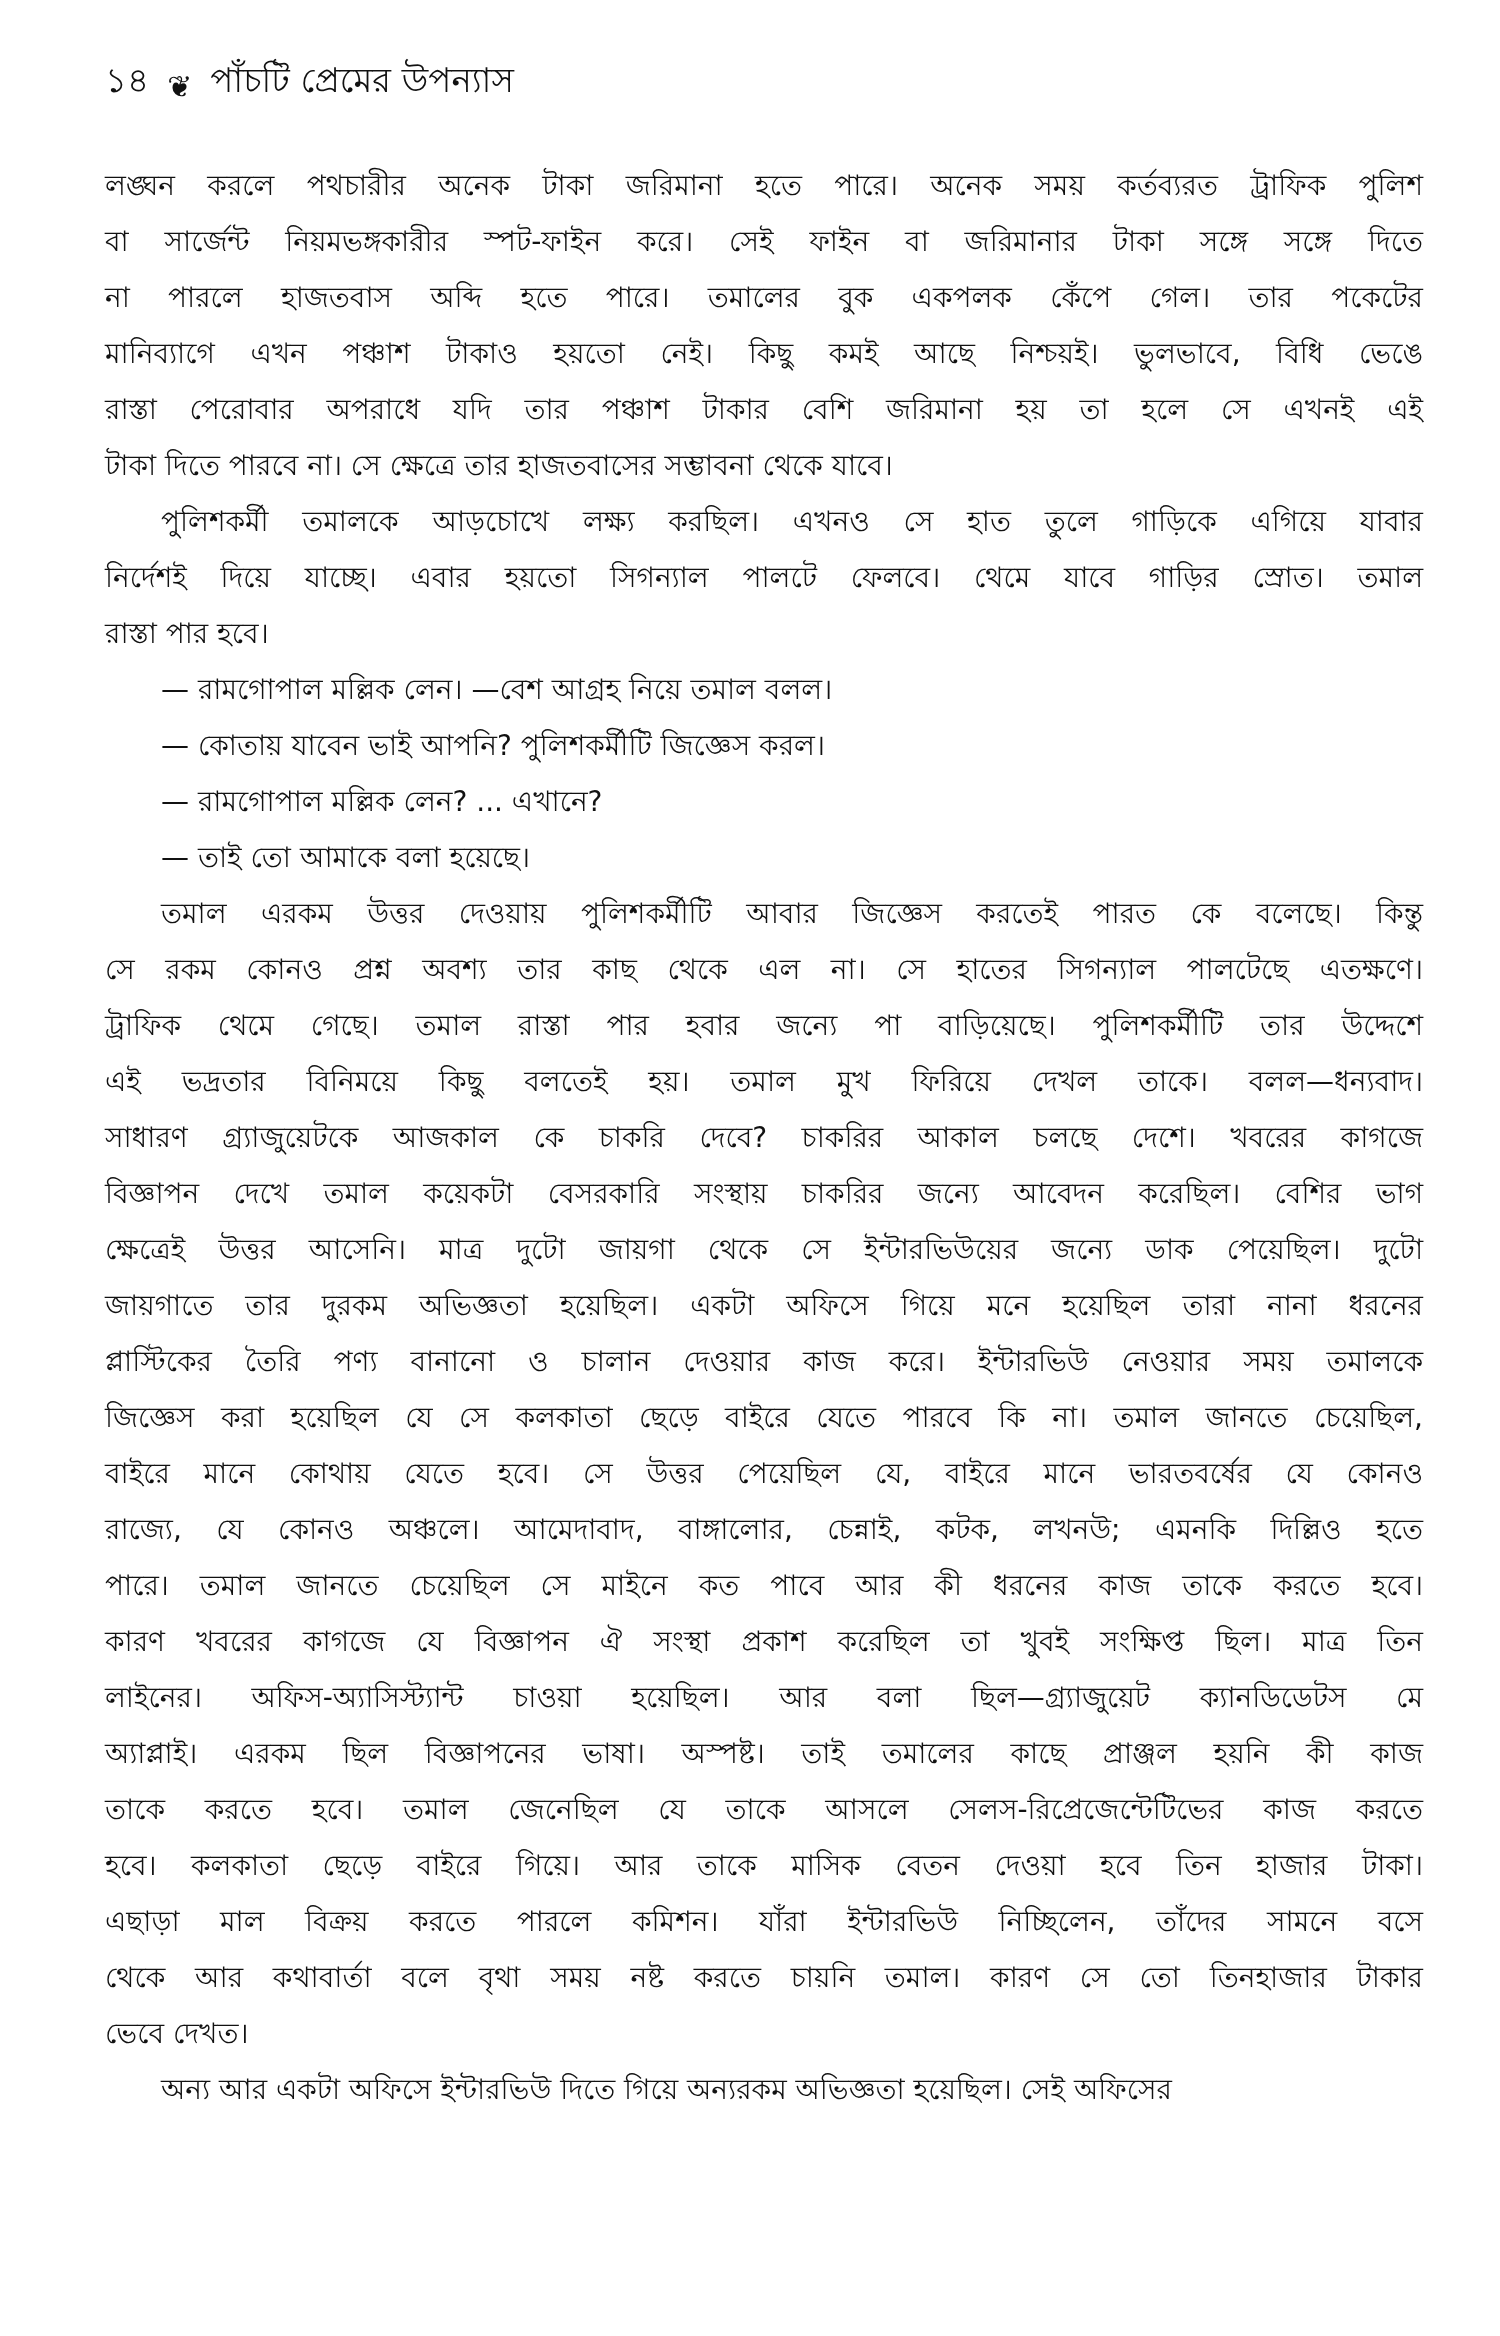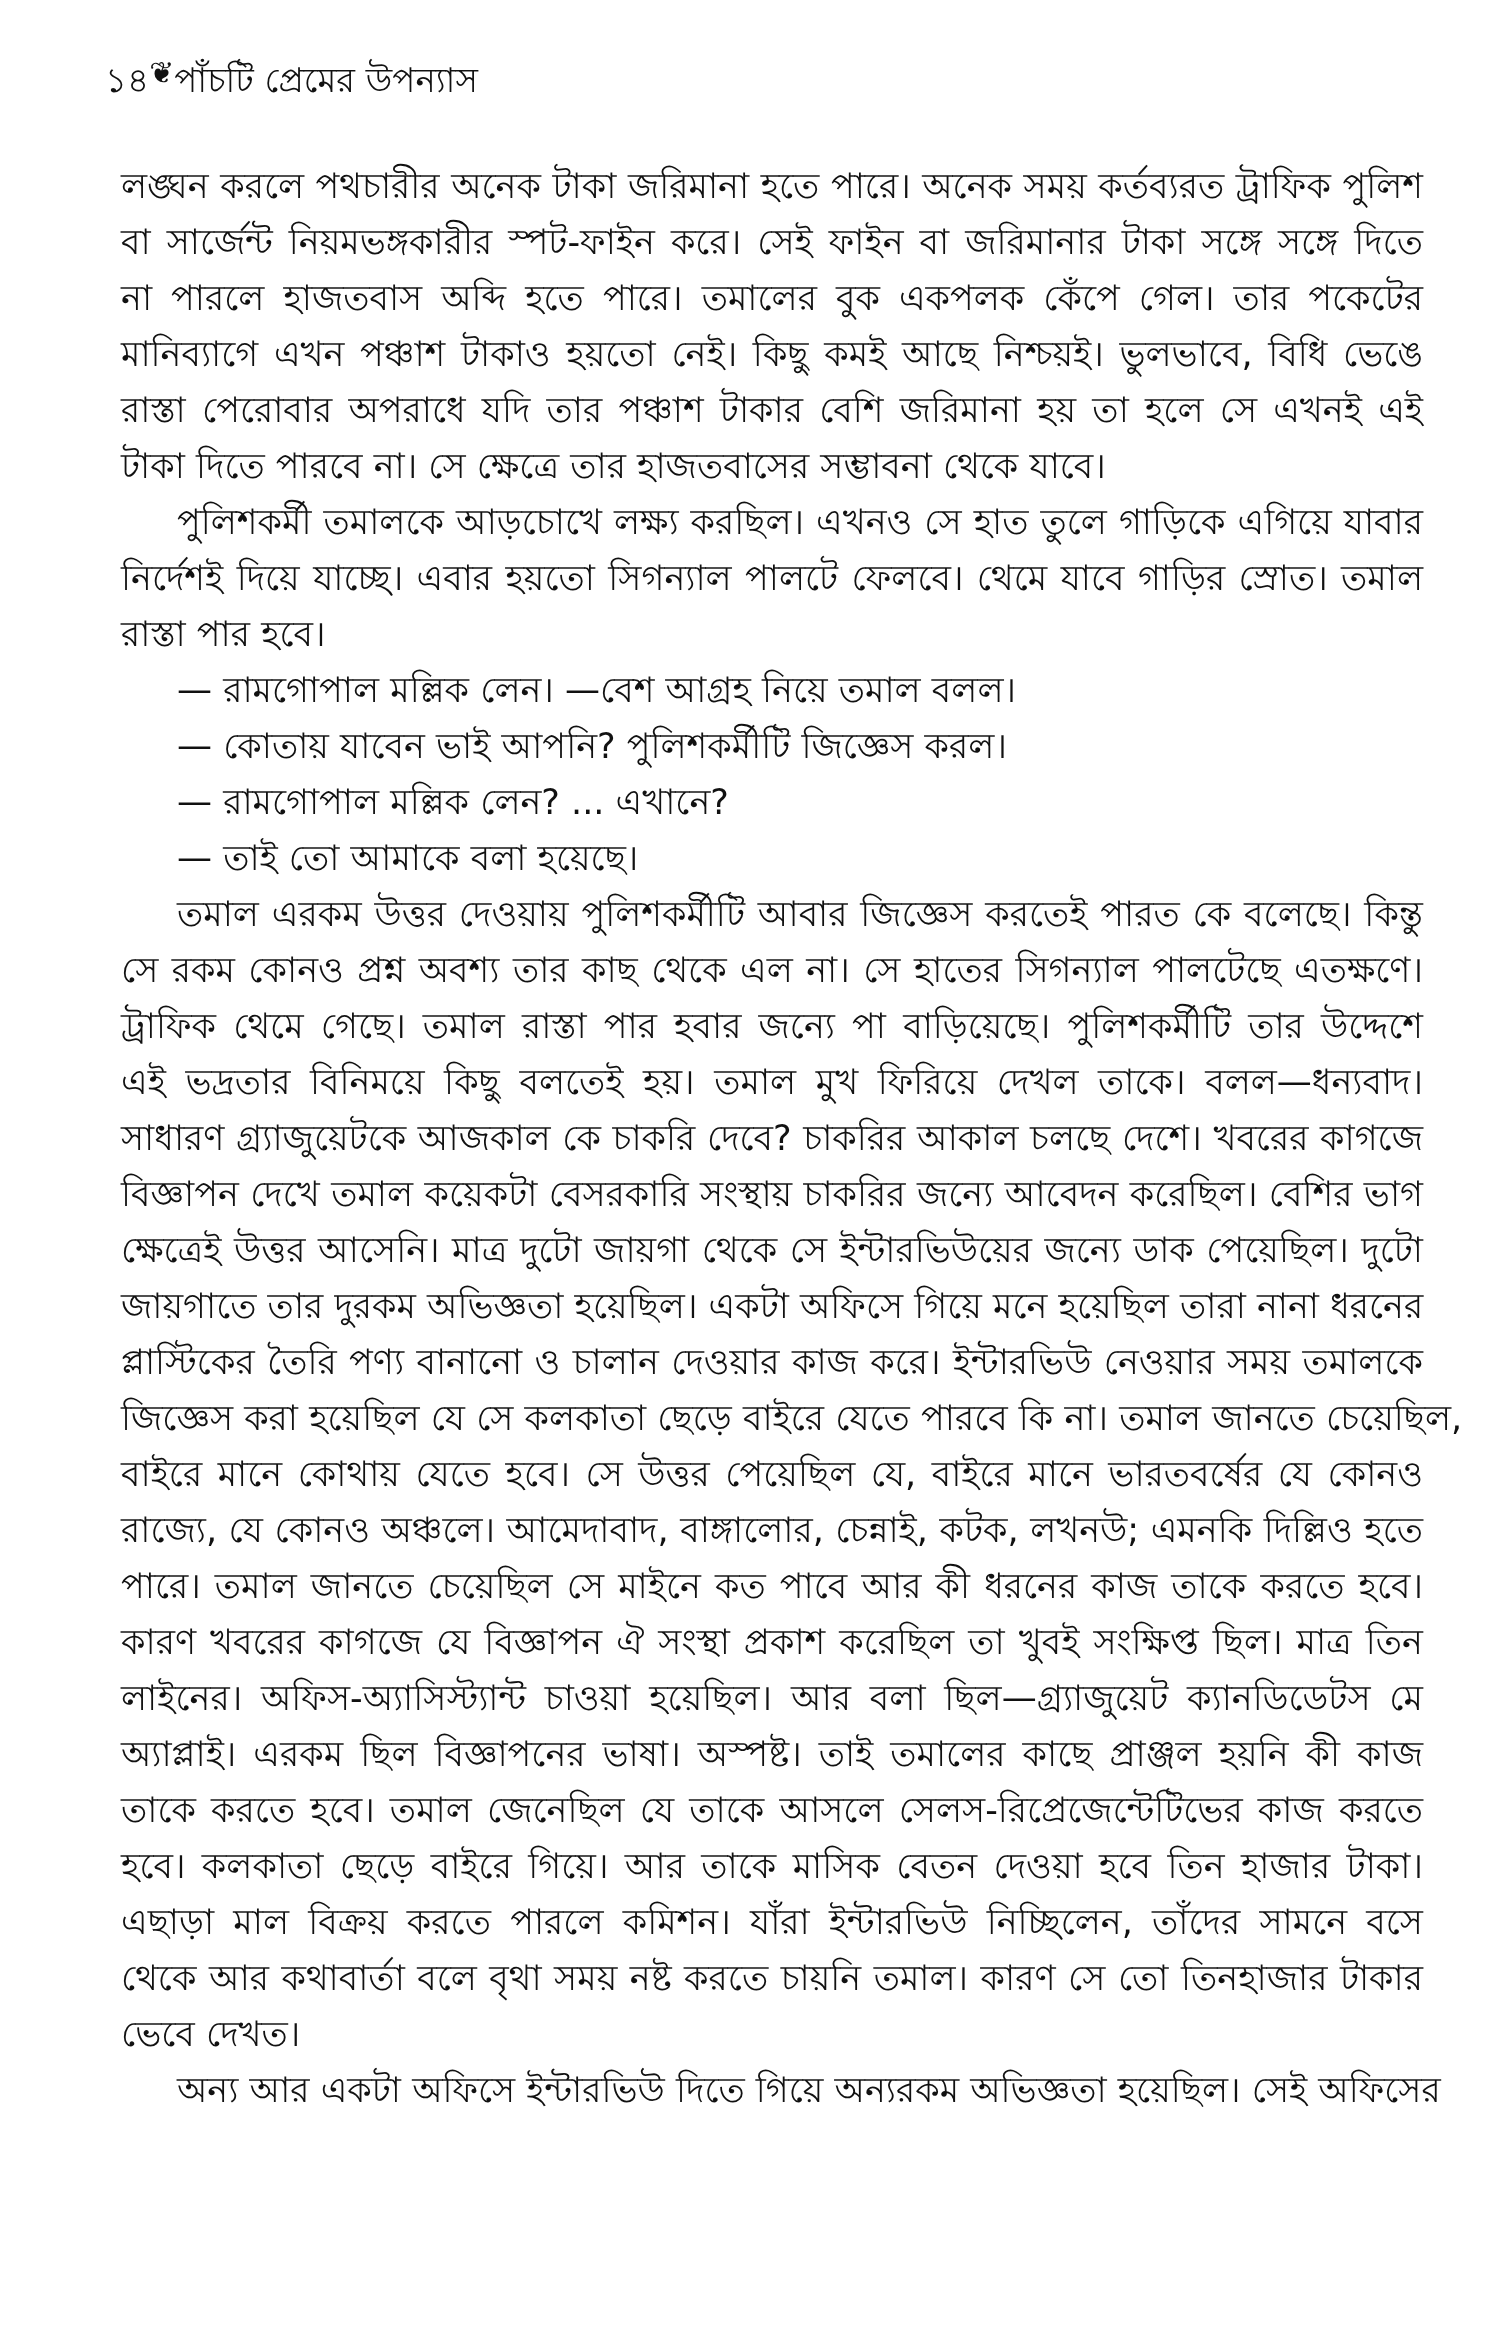--- a/index.html
+++ b/index.html
@@ -18,42 +18,42 @@
     width: 1318px;
   }
   .running-head {
     position: absolute;
     top: 58px;
     left: 0;
     font-size: 34px;
     line-height: 44px;
     white-space: nowrap;
     display: flex;
-    align-items: flex-start;
+    align-items: flex-end;
+    gap: 18px;
   }
   .ornament {
     display: inline-block;
     font-size: 30px;
     line-height: 1;
   }
   .body-text {
     position: absolute;
     top: 158px;
     left: 0;
     width: 1318px;
   }
   .line {
     height: 56px;
     line-height: 56px;
-    font-size: 35px;
+    font-size: 28px;
     white-space: nowrap;
     overflow: visible;
     text-align: justify;
     text-align-last: justify;
-    margin-left: 16px;
   }
   .line.last { text-align-last: left; }
   .line.indent { padding-left: 56px; }
   .line.dialogue { padding-left: 56px; text-align-last: left; }
 </style>
 </head>
 <body>
 
 <div class="page">
   <div class="running-head">

